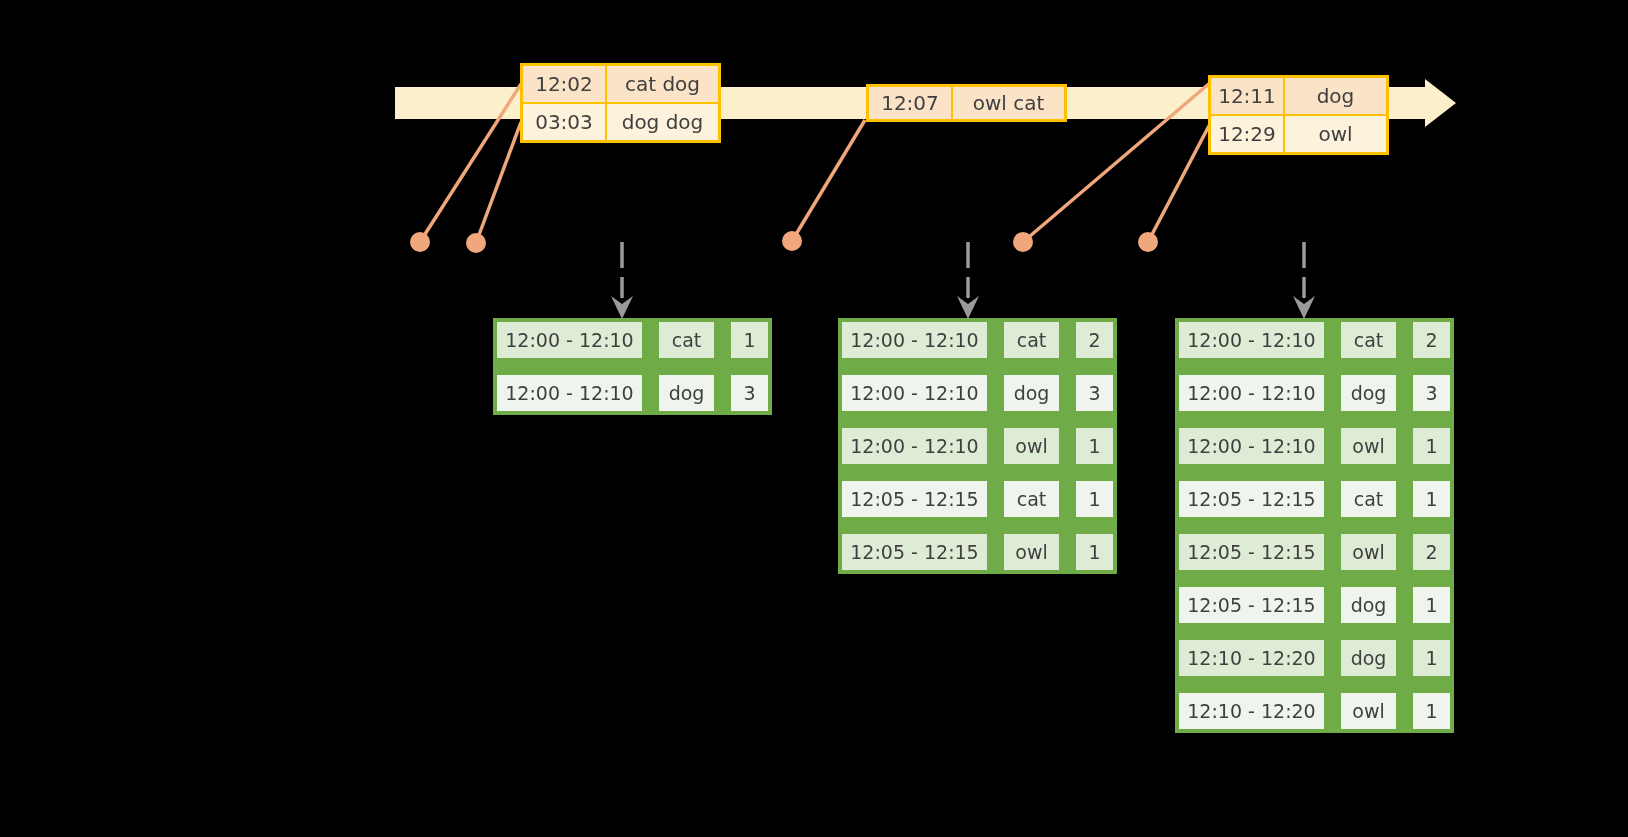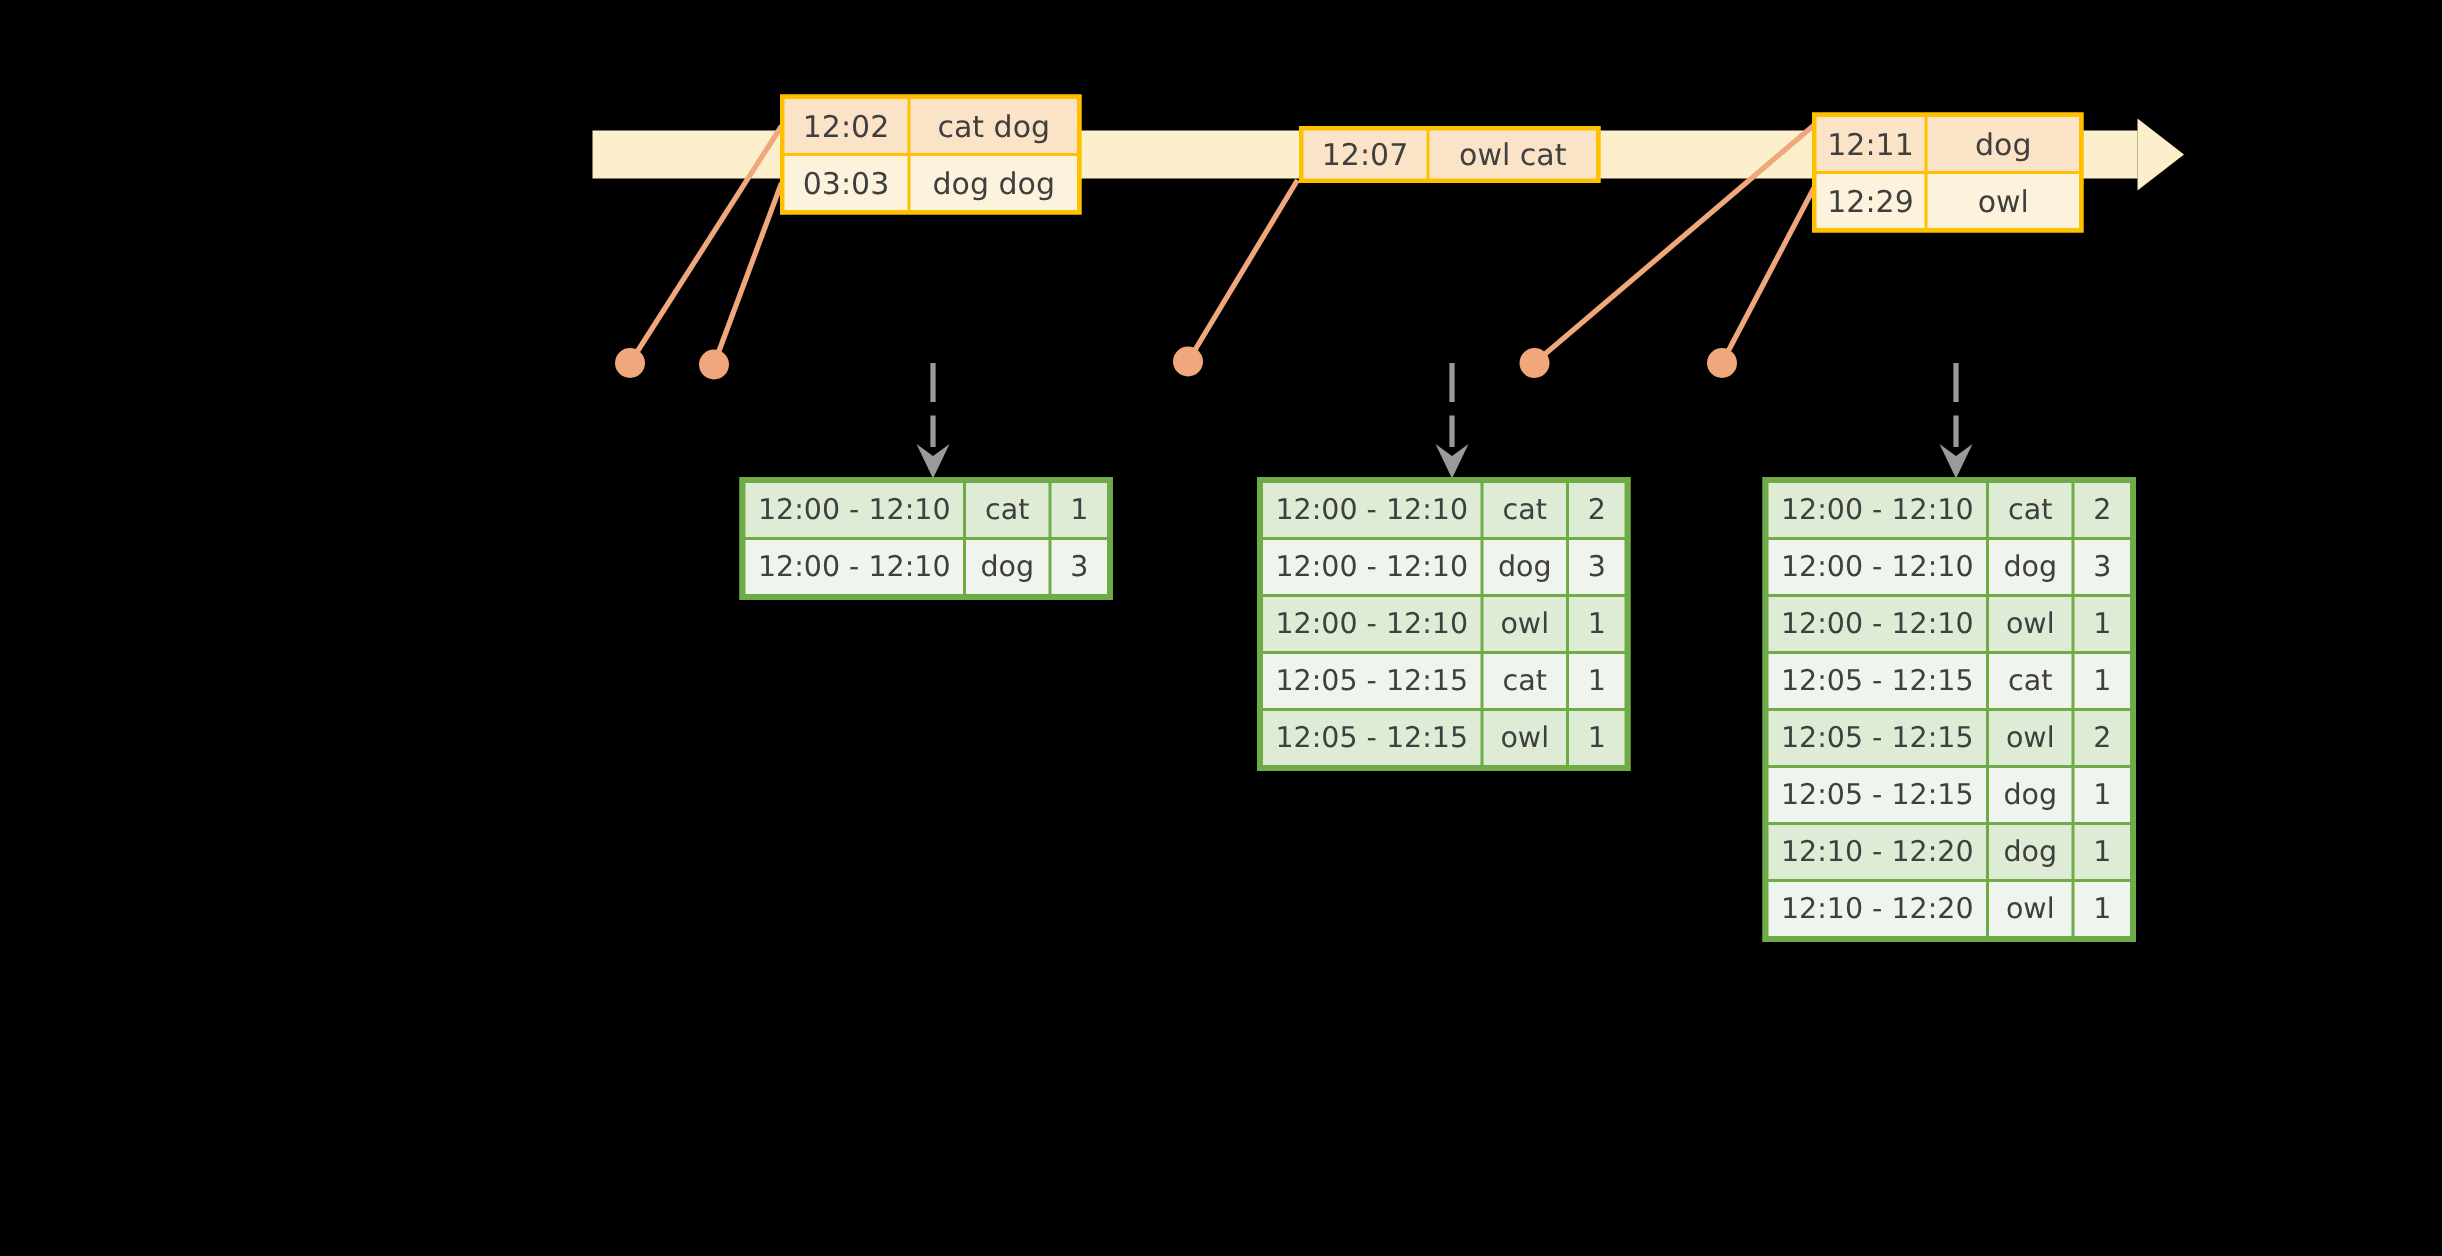--- a/index.html
+++ b/index.html
@@ -35,21 +35,21 @@
   
   .etable{position:absolute;display:grid;gap:2px;background:var(--event-border);
     border:3px solid var(--event-border);grid-template-columns:82px 111px;}
   .etable.narrow{grid-template-columns:72px 101px;}
   .ecell{height:36px;line-height:36px;text-align:center;color:var(--text);font-size:20px;}
   .etable.single .ecell{height:32px;line-height:32px;}
   .ecell.odd{background:var(--event-row-odd-bg);}
   .ecell.even{background:var(--event-row-even-bg);}
 
   
-  .gtable{position:absolute;display:grid;gap:2px;background:var(--result-border);
+  .gtable{position:absolute;display:grid;gap:17px;background:var(--result-border);
     border:4px solid var(--result-border);grid-template-columns:145px 55px 37px;}
   .gcell{height:36px;line-height:36px;text-align:center;color:var(--text);font-size:19px;}
   .gcell.odd{background:var(--result-row-odd-bg);}
   .gcell.even{background:var(--result-row-even-bg);}
 </style>
 </head>
 <body>
 
 <div class="canvas">
 

